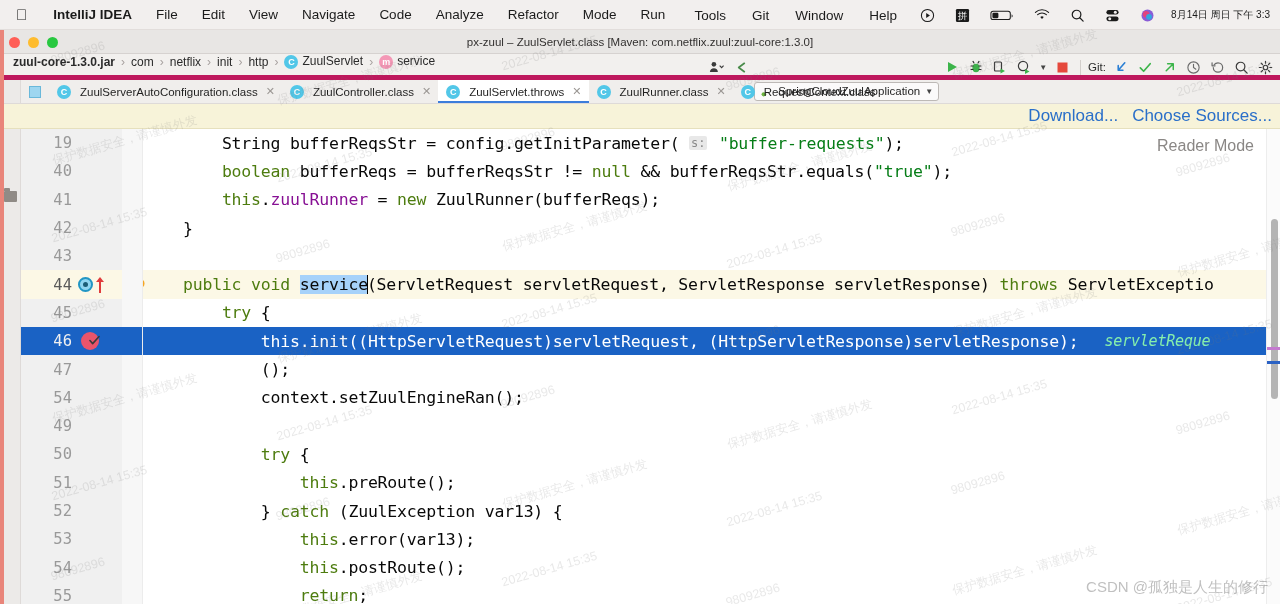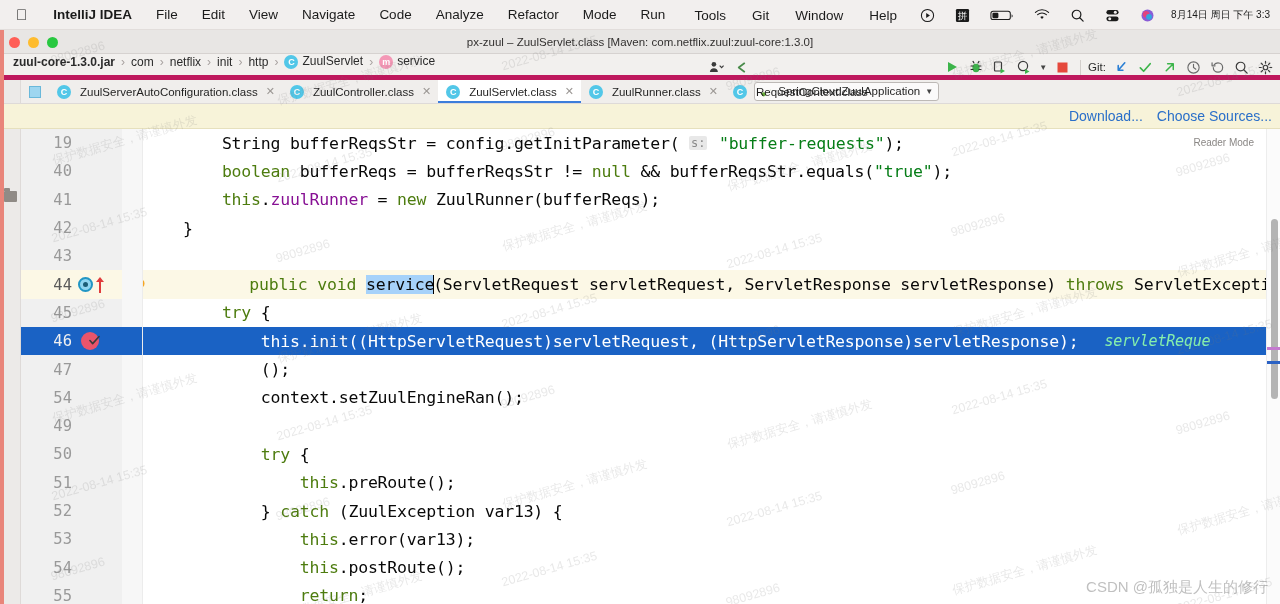--- a/index.html
+++ b/index.html
@@ -85,21 +85,21 @@
   .tab .x { color: #9a9693; font-size: 11px; margin-left: 3px; }
   .tab-sq { width: 12px; height: 12px; background: #9ed6f0; border: 1px solid #6ab8da; }
 
   
   .banner {
     height: 25px; background: #f7f3d9; border-bottom: 1px solid #e6e0bd;
     display: flex; align-items: center; padding-left: 28px; position: relative;
     font-size: 11.5px; color: #2b2b2b;
   }
   .banner .links { position: absolute; right: 8px; display: flex; gap: 14px; }
-  .banner a { color: #2a6fc9; text-decoration: none; font-size: 14px; }
+  .banner a { color: #2a6fc9; text-decoration: none; font-size: 17px; }
 
   
   .editor { position: relative; height: 476px; background: #ffffff; overflow: hidden; }
   .left-stripe {
     position: absolute; left: 0; top: 0; width: 21px; height: 100%;
     background: #eceae8; border-right: 1px solid #dedad8;
   }
   .proj-icon { position: absolute; top: 62px; left: 4px; width: 13px; height: 11px; background: #908b86; border-radius: 1px; }
   .proj-icon::before { content:''; position:absolute; top:-3px; left:0; width:6px; height:3px; background:#908b86; border-radius:1px 1px 0 0;}
 
@@ -122,21 +122,21 @@
   .line.exec .gutter { background: #f0f0f0; text-align: right; }
   .foldcol {
     position: absolute; left: 101px; width: 21px; height: 100%;
     background: #f7f7f7; border-right: 1px solid #ececec;
   }
   .codecell {
     flex: 1; height: 100%; display: flex; align-items: center;
     padding-left: 22px; font-family: "DejaVu Sans Mono", monospace;
     font-size: 16.5px; color: #080808; letter-spacing: -0.2px;
   }
-  .line.cursor-line .codecell { background: #fcf8e6; justify-content: flex-end; }
+  .line.cursor-line .codecell { background: #fcf8e6; }
   .line.exec .codecell { background: #1a62c4; color: #ffffff; }
   .line.exec .gutter, .line.exec .foldcol { background: #1a62c4; }
   .line.exec .lnum { color: #f0f0f0; }
 
   .kw { color: #4d7c0f; }
   .str { color: #067d17; }
   .fld { color: #871094; }
   .stat { font-style: italic; }
   .sel { background: #a6d2fa; }
   .caret { display: inline-block; width: 1px; height: 19px; background: #000; vertical-align: -4px; margin: 0 -1px; }
@@ -165,21 +165,21 @@
   }
   .bp-check { position: absolute; left: 68px; top: 5px; }
   .fold-mark {
     position: absolute; left: 104px; width: 14px; height: 14px;
   }
 
   
   .vscroll { position: absolute; right: 2px; top: 90px; width: 7px; height: 180px; background: #b4b4b4; border-radius: 4px; }
   .marker { position: absolute; right: 0; width: 13px; height: 3px; }
   .reader-mode {
-    position: absolute; right: 26px; top: 8px; font-size: 10px; color: #8a8785;
+    position: absolute; right: 26px; top: 8px; font-size: 16px; color: #8a8785;
   }
   .right-rail { position: absolute; right: 0; top: 0; width: 14px; height: 100%; background: #fbfbfb; border-left: 1px solid #ededed; }
 
   
   .wm {
     position: absolute; color: rgba(120,120,120,.17); font-size: 12.5px;
     pointer-events: none; user-select: none; transform: rotate(-16deg);
     white-space: nowrap; font-family: "Liberation Sans", sans-serif;
   }
   .csdn-wm {
@@ -396,21 +396,21 @@
         <span>ZuulServerAutoConfiguration.class</span>
         <span class="x">✕</span>
       </div>
       <div class="tab">
         <span class="cicon c">C</span>
         <span>ZuulController.class</span>
         <span class="x">✕</span>
       </div>
       <div class="tab active">
         <span class="cicon c">C</span>
-        <span>ZuulServlet.class</span>
+        <span>ZuulServlet.throws</span>
         <span class="x">✕</span>
       </div>
       <div class="tab">
         <span class="cicon c">C</span>
         <span>ZuulRunner.class</span>
         <span class="x">✕</span>
       </div>
       <div class="tab">
         <span class="cicon c">C</span>
         <span>RequestContext.class</span>

